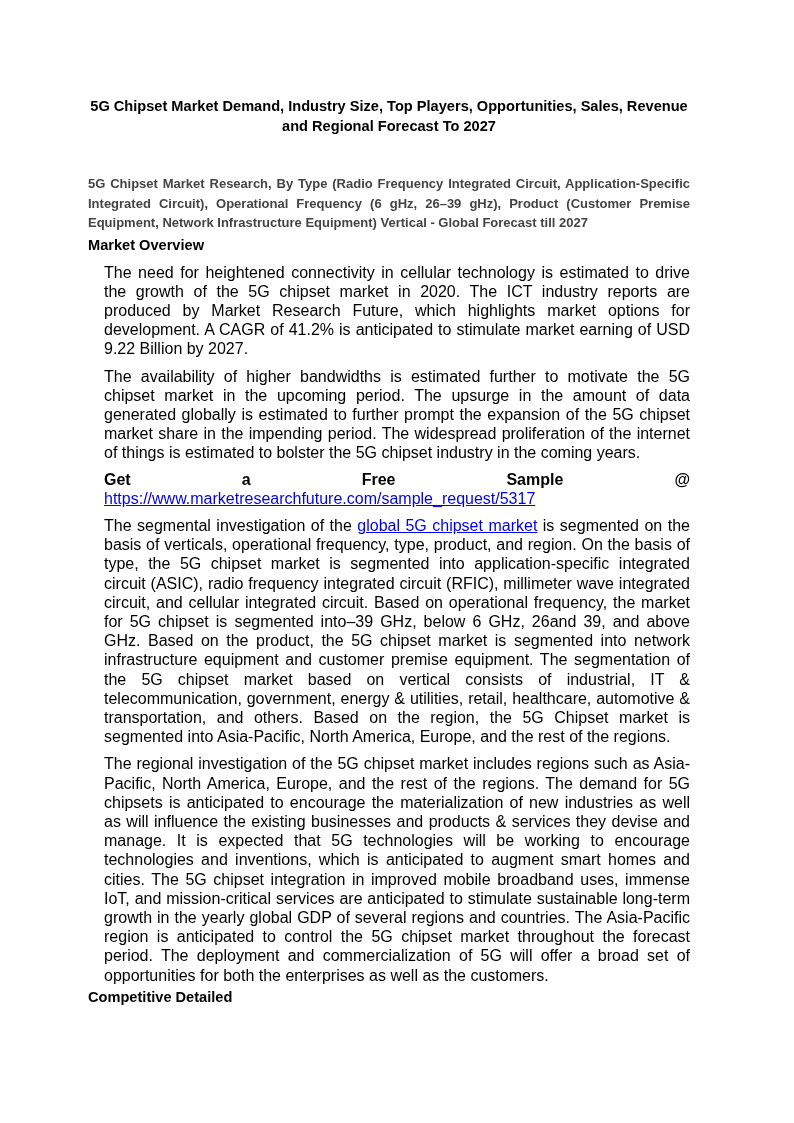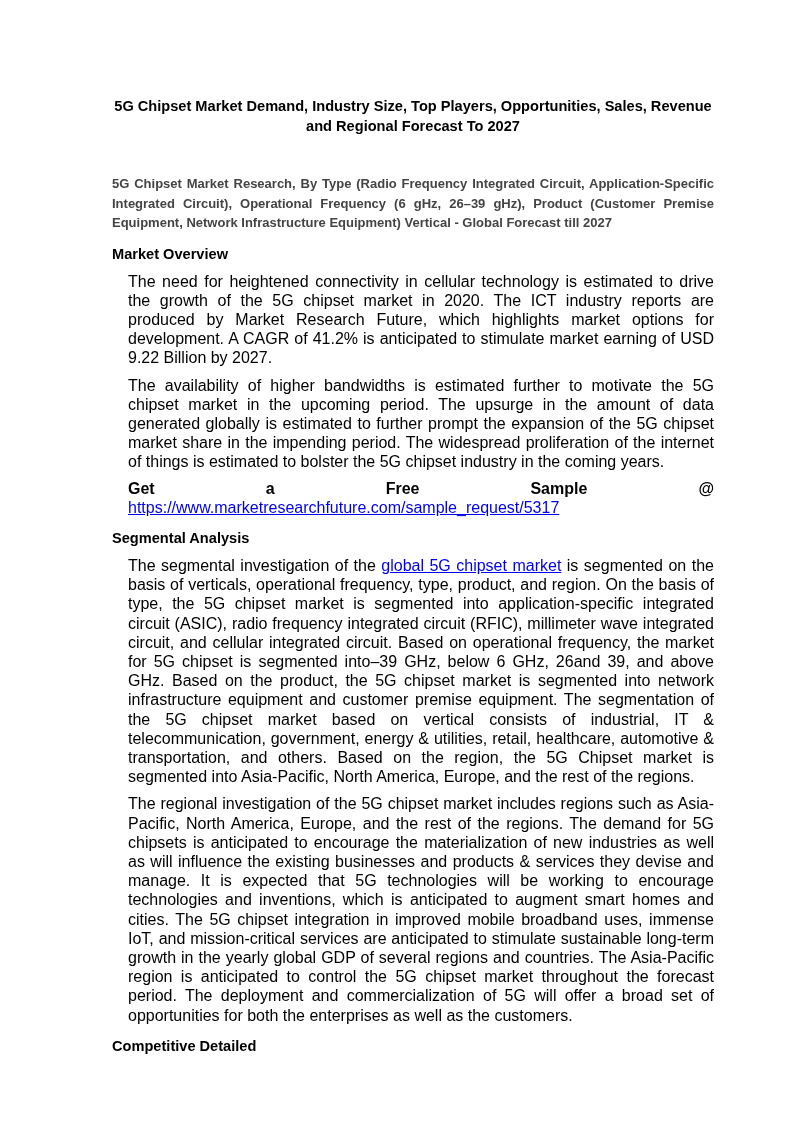--- a/index.html
+++ b/index.html
@@ -1,39 +1,38 @@
 <!DOCTYPE html>
 <html><head>
   <meta charset="utf-8">
   <style>
     html, body { margin: 0; padding: 0; background: #ffffff; }
     body { width: 794px; height: 1123px; position: relative; overflow: hidden;
            font-family: "Liberation Sans", sans-serif; color: #000; }
-    .page { position: absolute; left: 112px; top: 96px; width: 602px; }
+    .page { position: absolute; left: 88px; top: 96px; width: 602px; }
     .title { font-weight: bold; font-size: 14.6px; line-height: 20px; text-align: center; margin: 0; }
     .subtitle { font-weight: bold; font-size: 13px; line-height: 19.5px; text-align: justify;
                 color: #444; margin: 38px 0 0 0; }
-    h2 { font-size: 14.6px; font-weight: bold; margin: 11px 0 0 0; line-height: 20px; }
+    h2 { font-size: 14.6px; font-weight: bold; margin: 2px 0 0 0; line-height: 20px; }
     p { font-size: 16px; line-height: 19.2px; text-align: justify; margin: 8px 0 0 16px; }
     a { color: #0000ee; text-decoration: underline; }
     .sample { font-weight: bold; margin-top: 7px; }
     .sample a { font-weight: normal; }
   </style>
 </head>
 <body>
 
 <div class="page">
   <h1 class="title">5G Chipset Market Demand, Industry Size, Top Players, Opportunities, Sales, Revenue and Regional Forecast To 2027</h1>
   <p class="subtitle">5G Chipset Market Research, By Type (Radio Frequency Integrated Circuit, Application-Specific Integrated Circuit), Operational Frequency (6 gHz, 26–39 gHz), Product (Customer Premise Equipment, Network Infrastructure Equipment) Vertical - Global Forecast till 2027</p>
 
   <h2>Market Overview</h2>
   <p>The need for heightened connectivity in cellular technology is estimated to drive the growth of the 5G chipset market in 2020. The ICT industry reports are produced by Market Research Future, which highlights market options for development.  A CAGR of 41.2% is anticipated to stimulate market earning of USD 9.22 Billion by 2027.</p>
   <p>The availability of higher bandwidths is estimated further to motivate the 5G chipset market in the upcoming period. The upsurge in the amount of data generated globally is estimated to further prompt the expansion of the 5G chipset market share in the impending period. The widespread proliferation of the internet of things is estimated to bolster the 5G chipset industry in the coming years.</p>
 
   <p class="sample"><span>Get a Free Sample @ </span><a>https://www.marketresearchfuture.com/sample_request/5317</a></p>
 
-  <h2>Segmental Analysis</h2>
   <p><span>The segmental investigation of the </span><a>global 5G chipset market</a><span> is segmented on the basis of verticals, operational frequency, type, product, and region. On the basis of type, the 5G chipset market is segmented into application-specific integrated circuit (ASIC), radio frequency integrated circuit (RFIC), millimeter wave integrated circuit, and cellular integrated circuit. Based on operational frequency, the market for 5G chipset is segmented into–39 GHz, below 6 GHz, 26and 39, and above GHz. Based on the product, the 5G chipset market is segmented into network infrastructure equipment and customer premise equipment. The segmentation of the 5G chipset market based on vertical consists of industrial, IT &amp; telecommunication, government, energy &amp; utilities, retail, healthcare, automotive &amp; transportation, and others. Based on the region, the 5G Chipset market is segmented into Asia-Pacific, North America, Europe, and the rest of the regions.</span></p>
 
   <p>The regional investigation of the 5G chipset market includes regions such as Asia-Pacific, North America, Europe, and the rest of the regions. The demand for 5G chipsets is anticipated to encourage the materialization of new industries as well as will influence the existing businesses and products &amp; services they devise and manage. It is expected that 5G technologies will be working to encourage technologies and inventions, which is anticipated to augment smart homes and cities. The 5G chipset integration in improved mobile broadband uses, immense IoT, and mission-critical services are anticipated to stimulate sustainable long-term growth in the yearly global GDP of several regions and countries. The Asia-Pacific region is anticipated to control the 5G chipset market throughout the forecast period. The deployment and commercialization of 5G will offer a broad set of opportunities for both the enterprises as well as the customers.</p>
 
   <h2>Competitive Detailed</h2>
 </div>
 
 </body></html>

